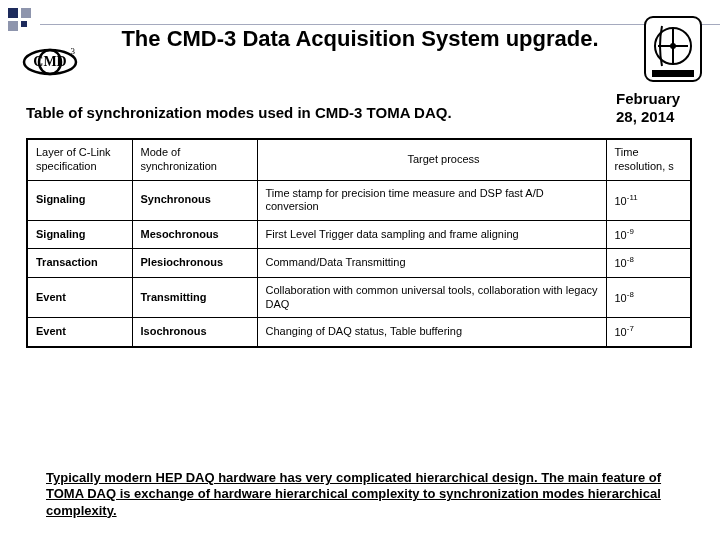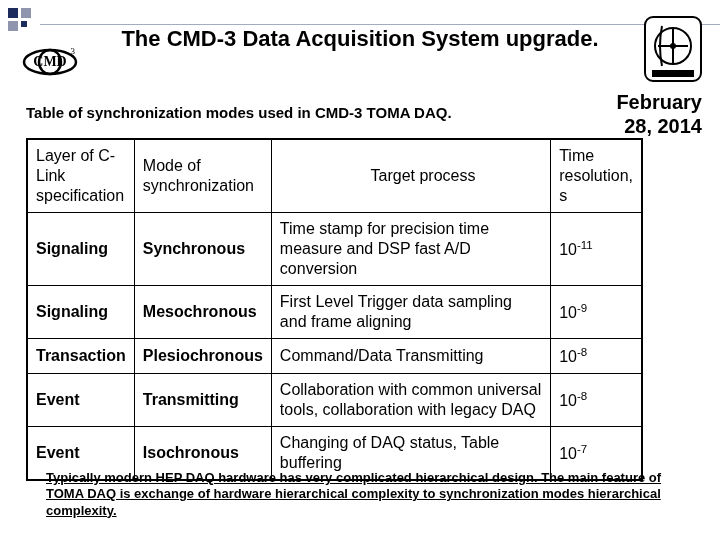--- a/index.html
+++ b/index.html
@@ -44,38 +44,38 @@
   .logo-right {
     position: absolute;
     top: 16px; right: 18px;
     width: 58px; height: 66px;
     border-radius: 8px;
   }
   .date {
     position: absolute;
     top: 90px; right: 18px;
     width: 86px;
-    text-align: right;
+    text-align: left;
     font-weight: bold;
-    font-size: 20px;
+    font-size: 15px;
     line-height: 1.2;
   }
   .subtitle {
     position: absolute;
     top: 104px; left: 26px;
     font-size: 15px;
     font-weight: bold;
   }
   table {
     position: absolute;
     top: 138px; left: 26px; right: 26px;
-    width: 617px;
+    width: 666px;
     border-collapse: collapse;
     border: 2px solid #000;
-    font-size: 16px;
+    font-size: 11px;
   }
   td, th {
     border: 1px solid #000;
     padding: 6px 8px;
     text-align: left;
     vertical-align: middle;
     font-weight: normal;
     line-height: 1.25;
   }
   th { font-weight: normal; }

